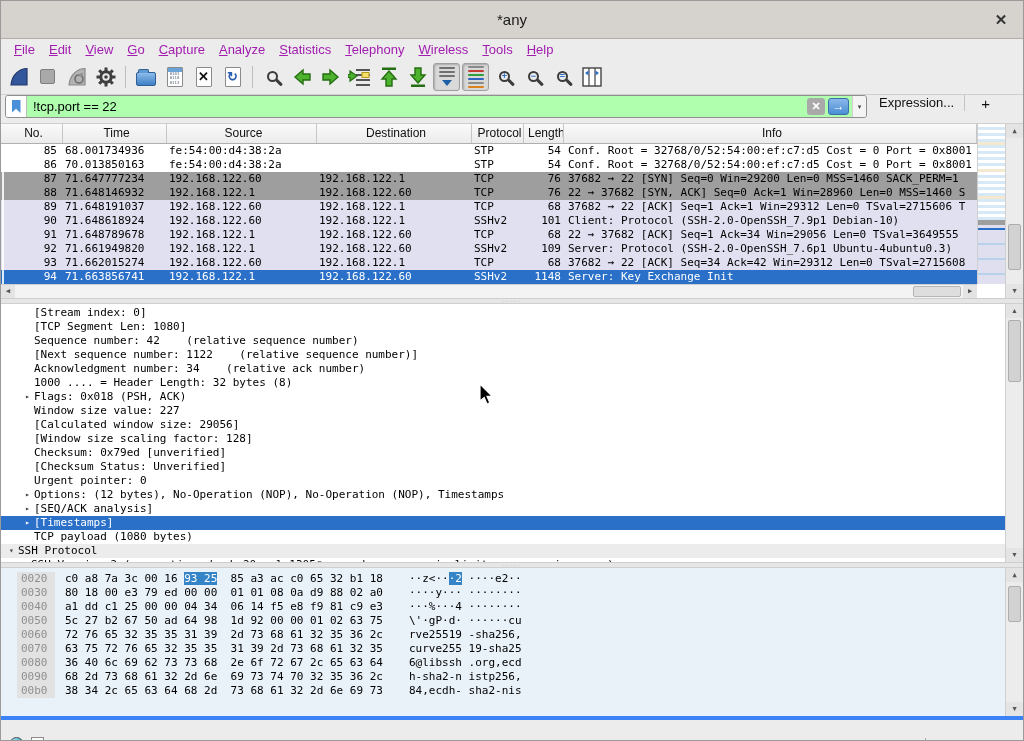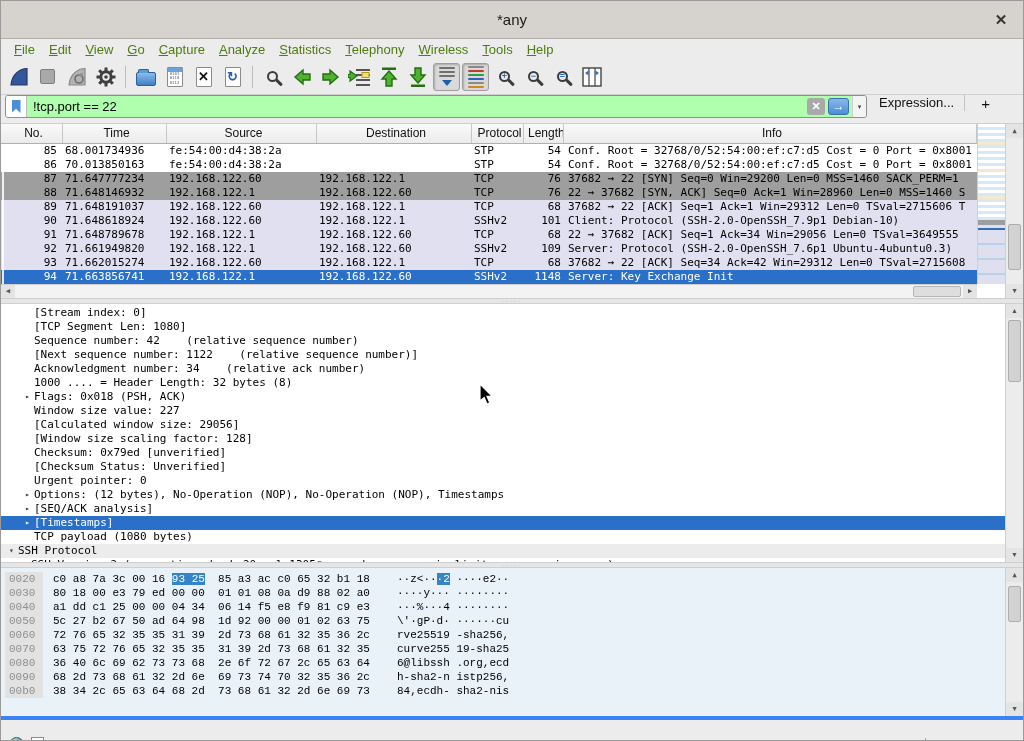--- a/index.html
+++ b/index.html
@@ -10,21 +10,21 @@
   
   .titlebar { height:38px; background:#d6d2ce; border-bottom:1px solid #b3afab;
               display:flex; align-items:center; justify-content:center; position:relative; }
   .titlebar .title { font-size:15px; color:#1a1a1a; }
   .titlebar .close { position:absolute; right:12px; top:9px; width:20px; height:20px;
                      display:flex; align-items:center; justify-content:center;
                      font-size:15px; font-weight:bold; color:#333; cursor:default; }
 
   
   .menubar { height:20px; background:#ececec; display:flex; align-items:center; padding-left:6px; }
-  .menubar .mi { font-size:13px; color:#4d7c0f; padding:1px 7px; }
+  .menubar .mi { font-size:13px; color:#a21caf; padding:1px 7px; }
   .menubar .mi u { text-decoration:underline; }
 
   
   .toolbar { height:36px; background:#ececec; border-bottom:1px solid #cfcfcf;
              display:flex; align-items:center; padding-left:4px; gap:2px; }
   .ti { width:27px; height:28px; display:flex; align-items:center; justify-content:center; flex:none; }
   .ti.pressed { background:#d9d9d9; border:1px solid #9f9f9f; border-radius:3px;
                 box-shadow:inset 1px 1px 2px rgba(0,0,0,.22); }
   .tsep { width:1px; height:22px; background:#bdbdbd; margin:0 4px; flex:none; }
 
@@ -145,21 +145,21 @@
   .dl.lv2 { padding-left:20px; }
   .dl.noexp { padding-left:33px; }
   .dl.sel { background:#2a70c8; color:#fff; }
   .dl.sel .exp { color:#fff; }
   .dl.shade { background:#ececec; }
   .dpane .vscroll { height:258px; }
 
   
   .hpane { position:relative; height:148px; background:#e9f1f9; overflow:hidden;
            font-family:"DejaVu Sans Mono", monospace; font-size:11px; }
-  .hrows { position:absolute; left:4px; right:18px; top:4px;font-family:Liberation Mono, monospace; }
+  .hrows { position:absolute; left:16px; right:18px; top:4px; }
   .hrow { display:flex; height:14px; line-height:14px; white-space:pre; color:#000; }
   .hrow .off { width:38px; background:#e2e2e2; color:#8f8f8f; padding-left:4px; flex:none; }
   .hrow .hex { padding-left:10px; width:340px; flex:none; }
   .hrow .asc { padding-left:14px; }
   .hl { background:#3584c8; color:#fff; }
   .hpane .vscroll { height:148px; }
 
   
   .statusbar { height:36px; background:#ececec; border-top:4px solid #3b82f6;
                display:flex; align-items:flex-end; padding:0 8px; font-size:12px; color:#222; }

